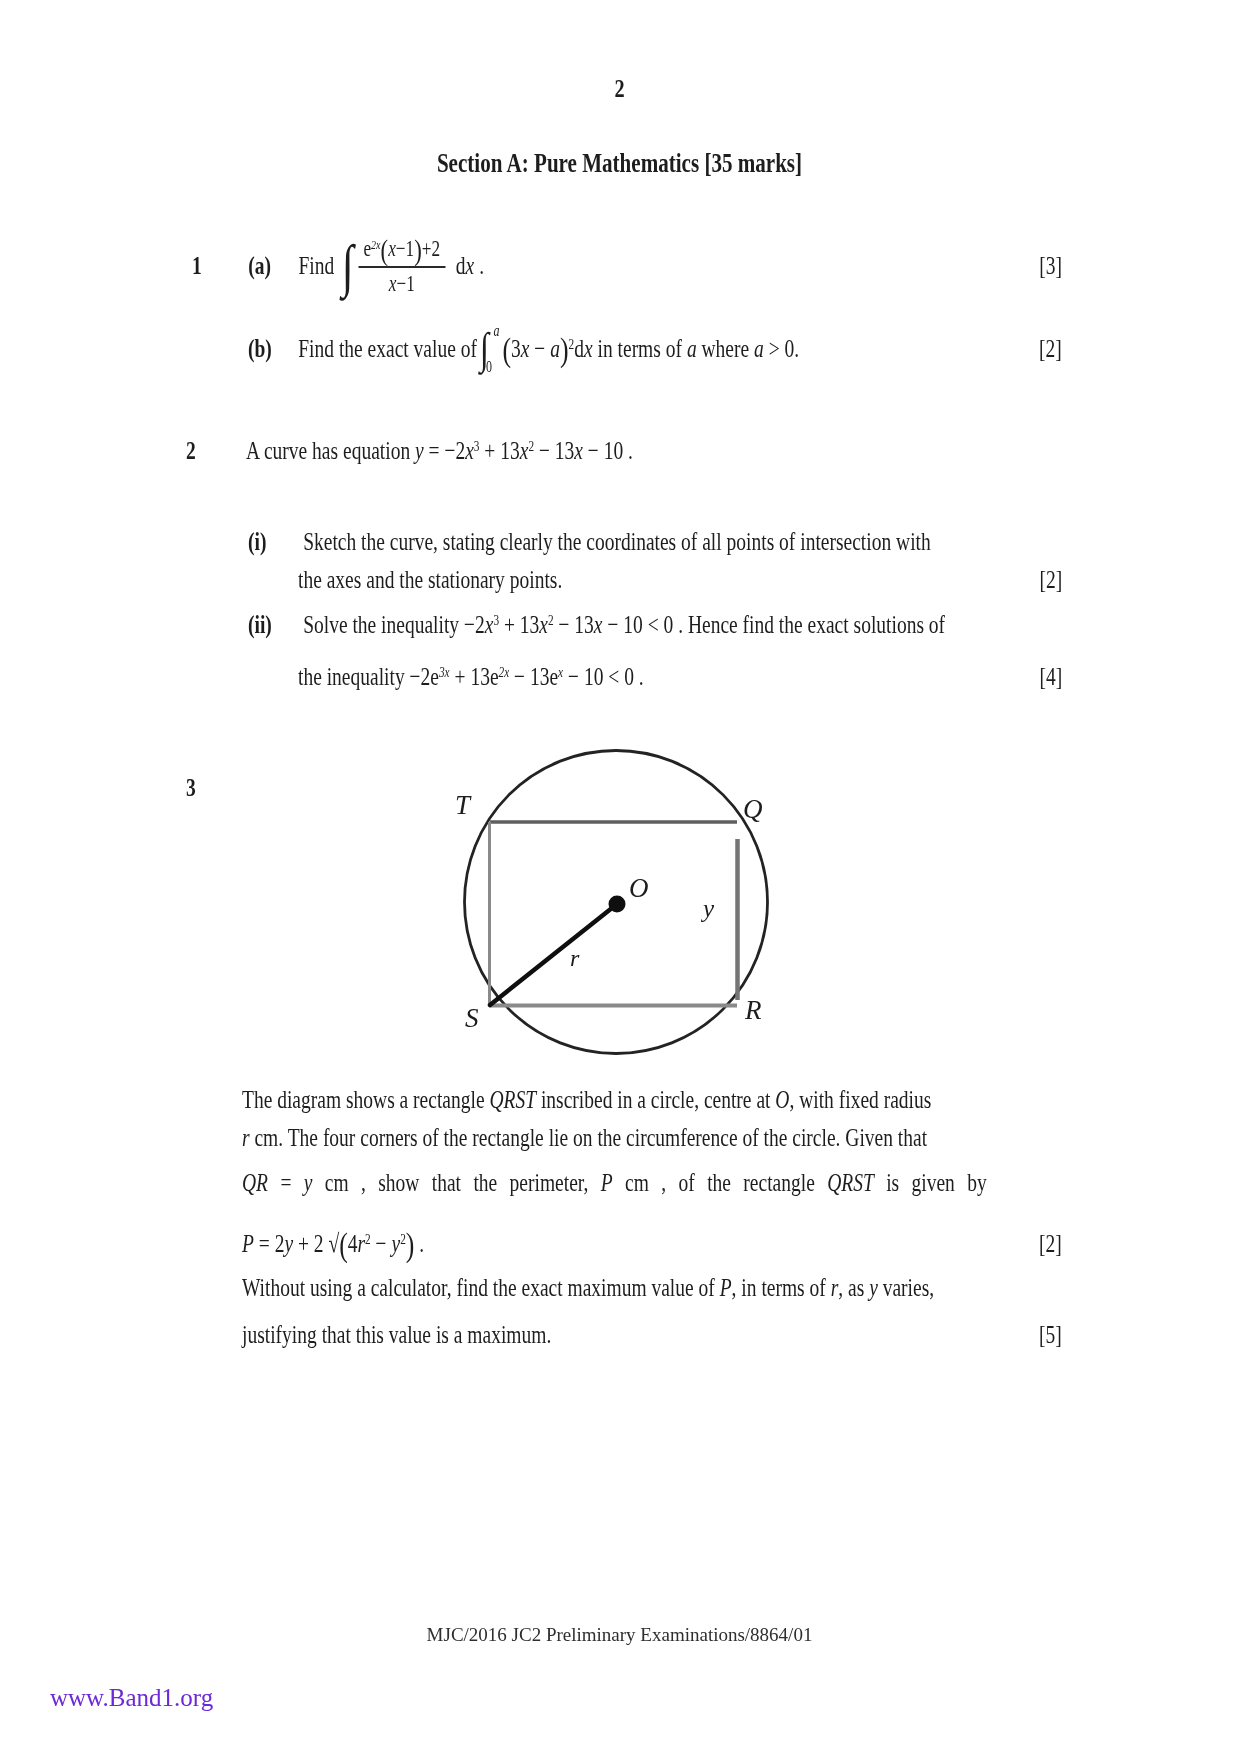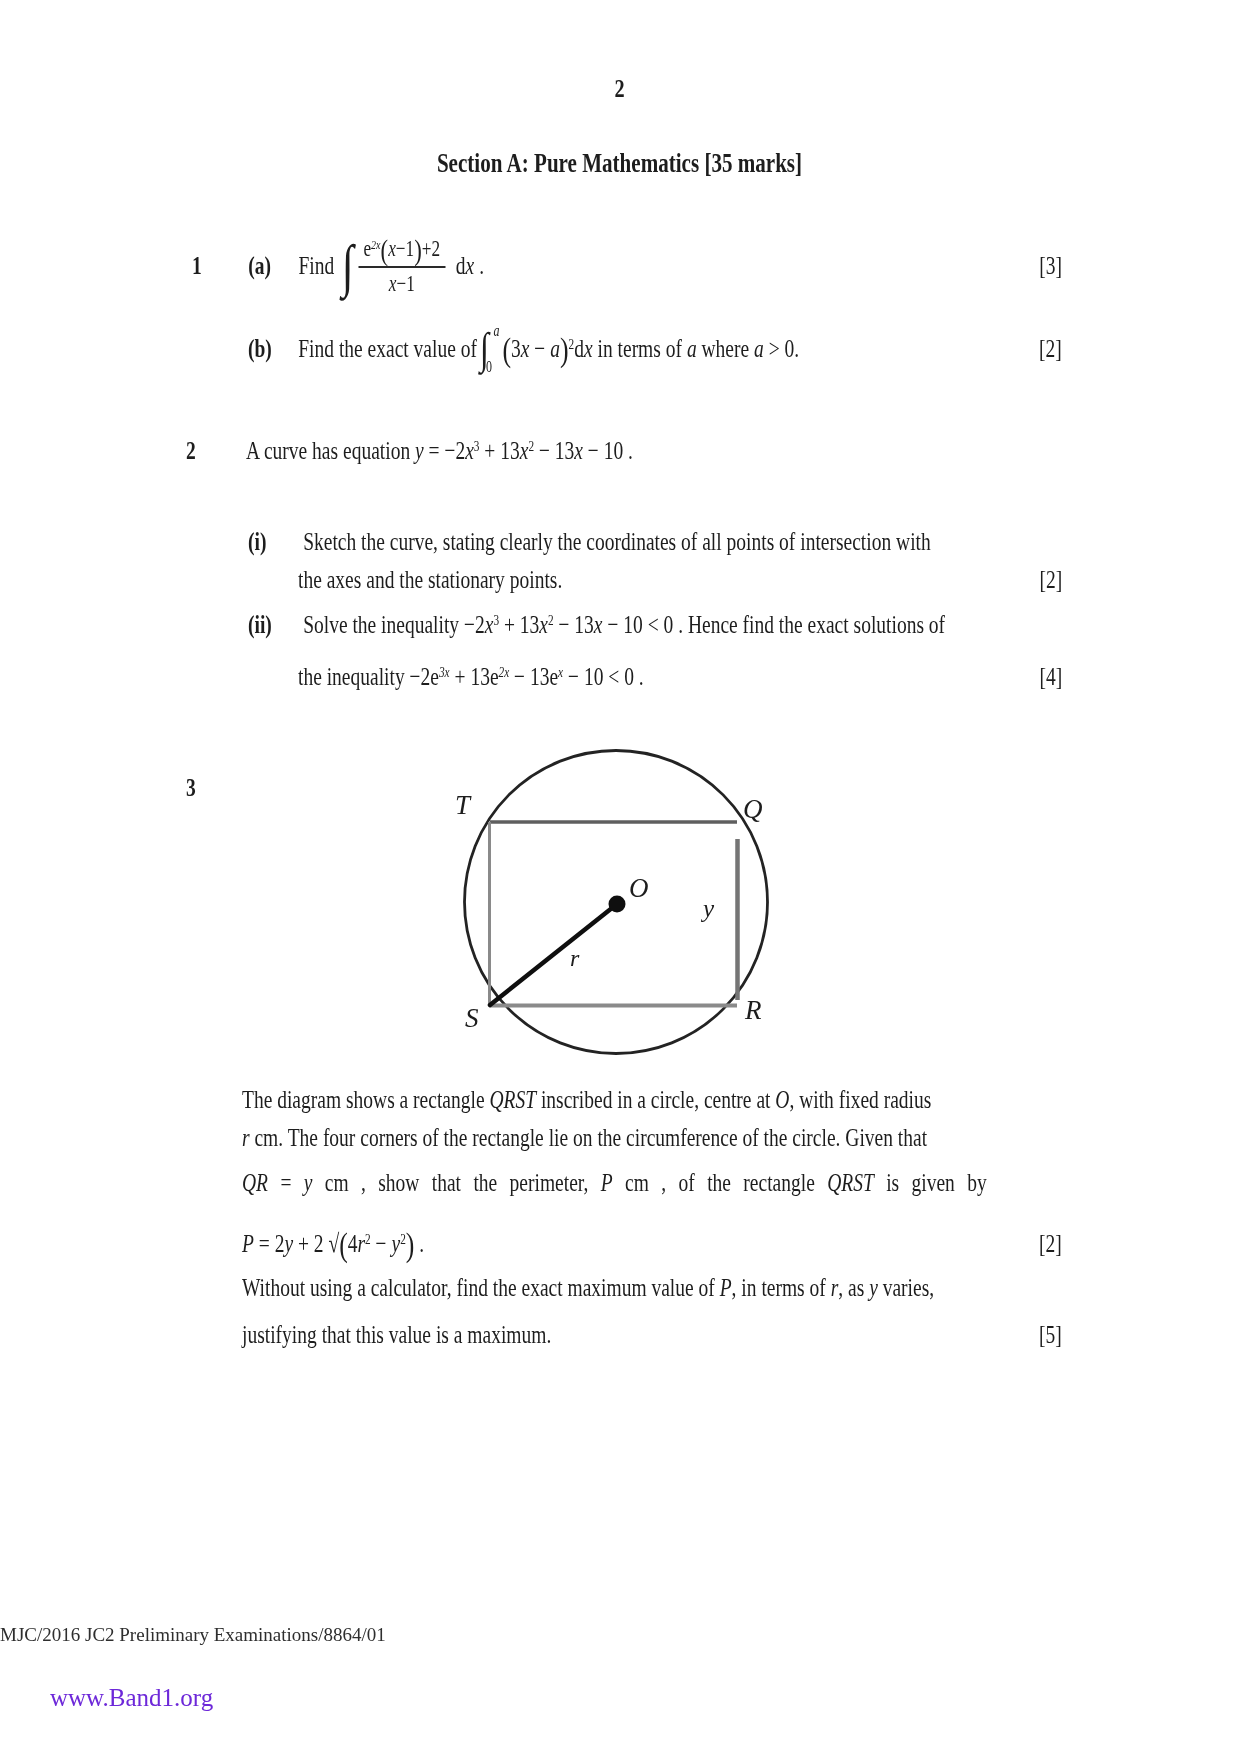--- a/index.html
+++ b/index.html
@@ -44,21 +44,21 @@
   .frac .num{font-size:23px;line-height:30px;padding:0 7px 2px 7px;border-bottom:2.5px solid #2a2a2a;}
   .frac .den{font-size:23px;line-height:28px;padding-top:2px;}
   .after-frac{margin-left:10px;}
   
   .int-mid{font-size:44px;line-height:0.8;margin-left:4px;}
   .lims{display:inline-flex;flex-direction:column;justify-content:space-between;height:52px;font-size:16px;line-height:16px;margin:0 4px 0 -2px;}
   .lims .up{font-style:italic;margin-left:8px;}
   .lims .lo{margin-left:-2px;}
   .p3spacing{word-spacing:10px;}
   .footer-line{
-    position:absolute;left:0;width:1239px;
+    position:absolute;left:0;width:1239px;text-align:center;
     font-size:19px;color:#2e2e2e;white-space:nowrap;
   }
   .watermark{
     position:absolute;left:50px;top:1684px;
     font-family:Liberation Serif, serif;
     font-size:25px;color:#6d28d9;white-space:nowrap;
   }
   .diagram{position:absolute;left:440px;top:728px;}
   .diagram text{font-family:"Liberation Serif", serif;font-style:italic;fill:#1d1d1d;}
 </style>

